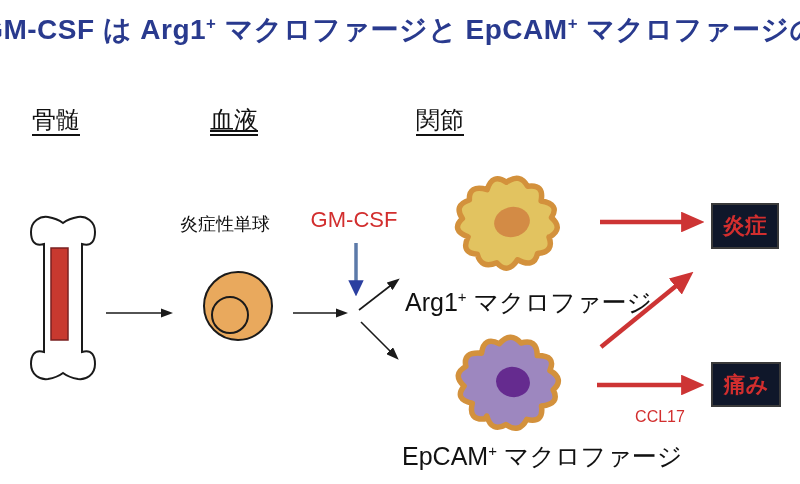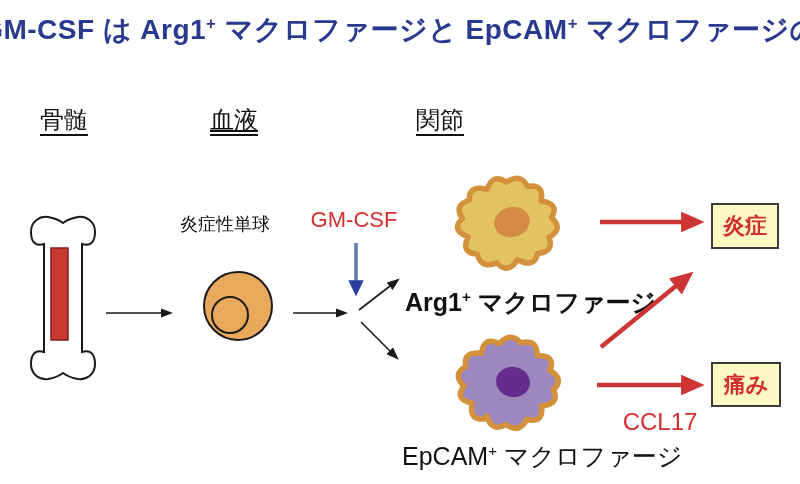--- a/index.html
+++ b/index.html
@@ -18,21 +18,21 @@
   .sup{font-size:60%;vertical-align:super;line-height:0;}
 
   .section-label{position:absolute;font-size:24px;font-weight:500;color:#111;
     border-bottom:2px solid #111;padding-bottom:0px;white-space:nowrap;line-height:1.15;}
 
   .plain-label{position:absolute;white-space:nowrap;color:#111;}
   .centerx{transform:translateX(-50%);}
 
   .red-label{position:absolute;white-space:nowrap;color:var(--red);font-weight:400;}
 
-  .outcome-box{position:absolute;background:#fef9c3;border:2px solid var(--box-border);
+  .outcome-box{position:absolute;background:#0f172a;border:2px solid var(--box-border);
     display:flex;align-items:center;justify-content:center;}
   .outcome-box span{color:var(--red);font-size:22px;font-weight:700;white-space:nowrap;}
 
   .monocyte{position:absolute;left:203px;top:271px;width:70px;height:70px;border-radius:50%;
     background:var(--cell-orange);border:2px solid var(--black);box-sizing:border-box;}
   .monocyte-nucleus{position:absolute;left:6px;top:23px;width:38px;height:38px;border-radius:50%;
     background:var(--cell-orange);border:2px solid var(--black);box-sizing:border-box;}
 
   .macro-svg{position:absolute;width:124px;height:116px;}
   .macro-svg .membrane{stroke:var(--macro-border);stroke-width:5.5;stroke-linejoin:round;}
@@ -55,53 +55,53 @@
 </style>
 </head>
 <body>
 
 <div id="stage">
 
   <div class="title-line" style="top:11px;">
     <span>GM-CSF は Arg1</span><span class="sup">+</span><span> マクロファージと EpCAM</span><span class="sup">+</span><span> マクロファージの</span>
   </div>
 
-  <div class="section-label" style="left:32px;top:106px;margin-left:8px;">骨髄</div>
+  <div class="section-label" style="left:32px;top:106px;">骨髄</div>
   <div class="section-label" style="left:210px;top:106px;text-decoration:underline;">血液</div>
   <div class="section-label" style="left:416px;top:106px;">関節</div>
 
   <svg id="bone-svg" width="66" height="168" viewBox="0 0 66 168">
     <path class="bone-outline" d="M 14,30 C 4,33 1,26 1,18 C 1,7 10,2 18,3 C 24,4 29,6 33,9 C 37,6 42,4 48,3 C 56,2 65,7 65,18 C 65,26 62,33 52,30 L 52,138 C 62,135 65,142 65,150 C 65,161 56,166 48,165 C 42,164 37,162 33,159 C 29,162 24,164 18,165 C 10,166 1,161 1,150 C 1,142 4,135 14,138 Z"></path>
     <rect class="marrow" x="21" y="34" width="17" height="92"></rect>
   </svg>
 
   <div class="plain-label centerx" style="left:225px;top:212px;font-size:18px;font-weight:500;">炎症性単球</div>
   <div class="monocyte">
     <div class="monocyte-nucleus"></div>
   </div>
 
   <div class="red-label centerx" style="left:354px;top:207px;font-size:22px;">GM-CSF</div>
 
   <svg class="macro-svg macro-yellow" style="left:445px;top:165px;" viewBox="0 0 124 116">
     <path class="membrane" d="M 104.0,72.0 Q 109.5,87.0 92.5,88.6 Q 89.2,103.7 72.5,94.8 Q 62.7,110.0 51.8,97.7 Q 36.1,104.3 32.3,89.2 Q 15.3,88.1 23.1,71.9 Q 5.3,64.9 17.4,53.6 Q 8.3,40.2 24.4,35.0 Q 23.5,19.5 42.1,24.6 Q 47.6,7.7 61.4,17.2 Q 75.0,7.4 82.6,21.3 Q 99.4,18.6 96.1,36.0 Q 115.2,39.0 106.5,52.6 Q 118.9,63.6 104.5,72.1 Z"></path>
     <ellipse class="nucleus" cx="67" cy="57" rx="18" ry="15" transform="rotate(-14 67 57)"></ellipse>
   </svg>
-  <div class="plain-label" style="left:405px;top:286px;font-size:25px;font-weight:700;">
+  <div class="plain-label" style="left:405px;top:286px;font-size:25px;font-weight:400;">
     <span>Arg1</span><span class="sup">+</span><span> マクロファージ</span>
   </div>
 
   <svg class="macro-svg macro-purple" style="left:446px;top:325px;" viewBox="0 0 124 116">
     <path class="membrane" d="M 38.8,94.0 Q 22.1,95.3 26.3,78.3 Q 7.6,74.2 18.1,61.0 Q 5.6,49.4 19.9,41.4 Q 16.5,26.5 35.6,28.2 Q 37.8,10.9 53.4,18.7 Q 64.6,6.1 75.0,18.0 Q 90.9,13.1 91.3,30.6 Q 110.5,30.5 103.9,45.5 Q 119.0,54.1 107.2,64.9 Q 114.5,78.7 95.5,81.1 Q 97.9,98.5 80.7,94.4 Q 73.1,109.0 59.9,99.6 Q 45.8,107.9 40.8,91.0 Z"></path>
     <ellipse class="nucleus" cx="67" cy="57" rx="17" ry="15" transform="rotate(12 67 57)"></ellipse>
   </svg>
   <div class="plain-label" style="left:402px;top:440px;font-size:25px;font-weight:500;">
     <span>EpCAM</span><span class="sup">+</span><span> マクロファージ</span>
   </div>
 
-  <div class="red-label centerx" style="left:660px;top:408px;font-size:24px;">CCL17</div>
+  <div class="red-label centerx" style="left:660px;top:408px;font-size:16px;">CCL17</div>
 
   <div class="outcome-box" style="left:711px;top:203px;width:64px;height:42px;">
     <span>炎症</span>
   </div>
   <div class="outcome-box" style="left:711px;top:362px;width:66px;height:41px;">
     <span>痛み</span>
   </div>
 
   <svg id="arrow-overlay" width="800" height="484" viewBox="0 0 800 484">
     <defs>

